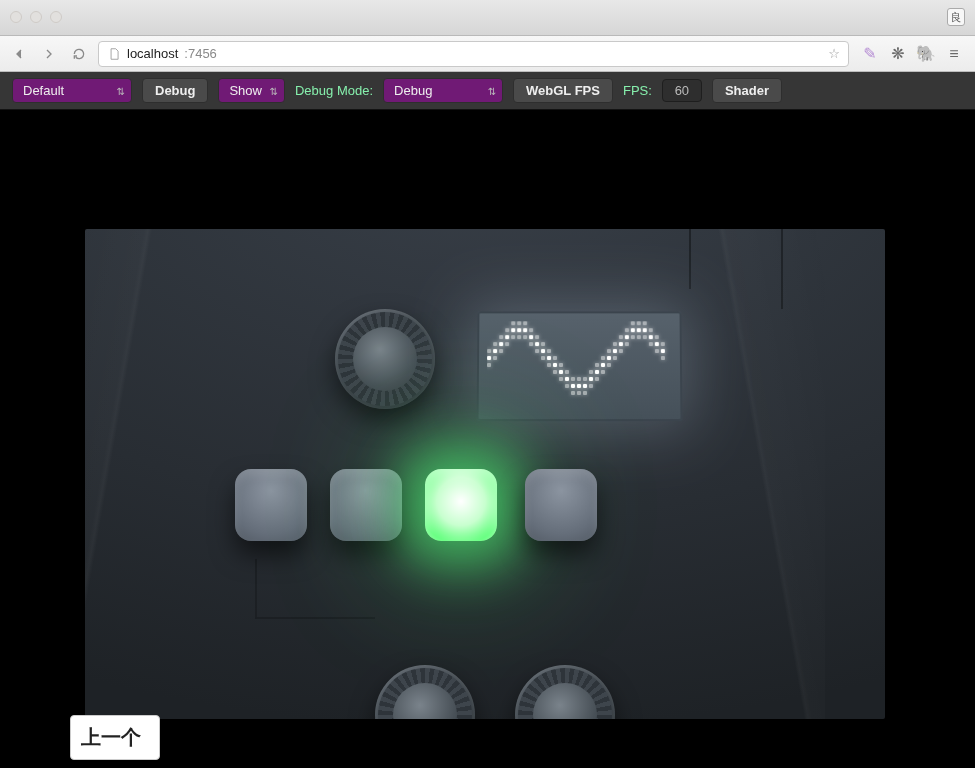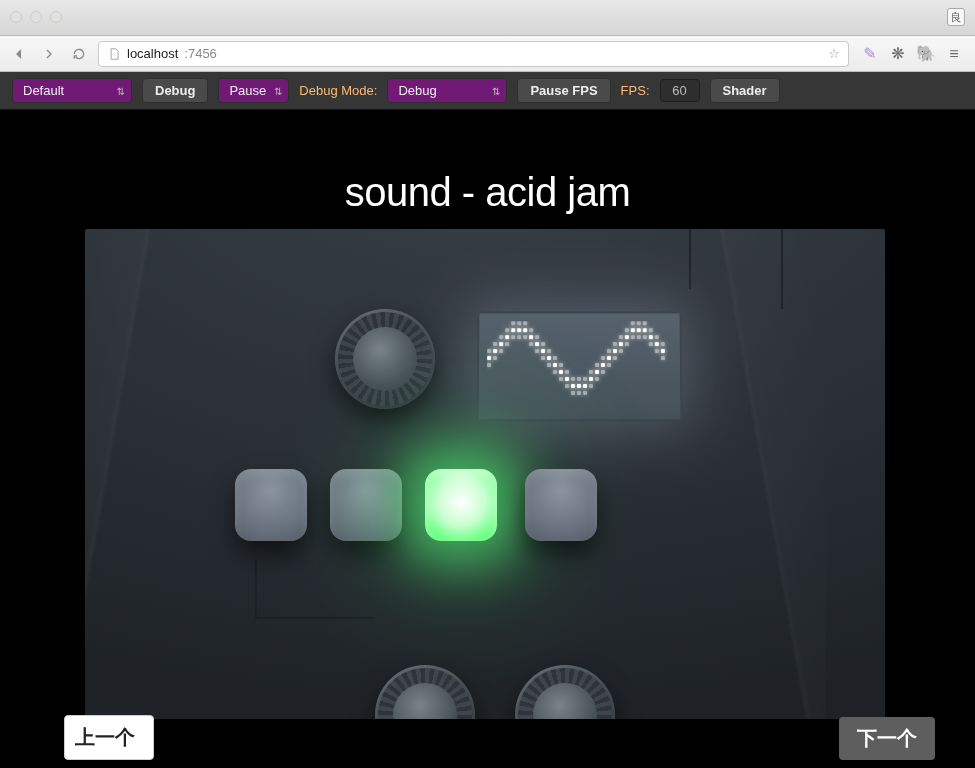--- a/index.html
+++ b/index.html
@@ -29,21 +29,21 @@
 .ext-icons { display:flex; gap:10px; align-items:center; padding:0 4px;}
 .ext { width:18px; height:18px; display:flex; align-items:center; justify-content:center; color:#6a6a6a;}
 
 
 .dev-bar-wrap { background:#1c1c1c;}
 .dev-bar { height:38px; background:#363636; display:flex; align-items:center; gap:10px; padding:0 12px; font-size:13px; color:#ddd; border-bottom:1px solid #131313;}
 .dv-select { background:#701a75; color:#eee; border:1px solid #2e2e2e; border-radius:4px; padding:4px 22px 4px 10px; position:relative; font-size:13px;}
 .dv-select .caret { position:absolute; right:6px; top:50%; transform:translateY(-50%); font-size:10px; color:#bbb;}
 .dv-btn { background:#4a4a4a; color:#eee; border:1px solid #2e2e2e; border-radius:4px; padding:4px 12px; font-weight:600; font-size:13px;}
 .dv-input { width:40px; background:#2e2e2e; color:#bbb; border:1px solid #1e1e1e; border-radius:4px; padding:3px 6px; font-size:13px; text-align:center;}
-.dv-label { color:#fdba74;}
+.dv-label { color:#86efac;}
 
 
 .canvas-area { position:relative; background:#000; width:100%; height:calc(768px - 36px - 36px - 38px);}
 .scene-title { position:absolute; left:0; right:0; top:60px; text-align:center; font-size:40px; font-weight:400; color:#fff; letter-spacing:-0.5px;}
 
 .scene { position:absolute; left:85px; top:119px; width:800px; height:490px; background: radial-gradient(1000px 600px at 50% -100px, #394049, #282d33 65%, #1e2226); overflow:hidden; border-radius:2px;}
 .scene:before, .scene:after { content:""; position:absolute; top:0; bottom:0; width:120px; left:-40px; background:linear-gradient(100deg, rgba(0,0,0,0) 0%, rgba(255,255,255,.02) 48%, rgba(255,255,255,.04) 50%, rgba(0,0,0,0) 52%);}
 .scene:after { left:auto; right:60px; transform:scaleX(-1);}
 
 .wire { position:absolute; background:#1a1e22; opacity:.8;}
@@ -65,21 +65,21 @@
 
 
 .pad { position:absolute; width:72px; height:72px; border-radius:16px; background: radial-gradient(circle at 50% 30%, #8b94a0, #656e7a 70%, #525a64); box-shadow: 0 14px 24px rgba(0,0,0,.55), inset 0 6px 10px rgba(255,255,255,.15);}
 .pad.glow { background: radial-gradient(circle at 50% 45%, #ffffff, #c8ffcf 45%, #5dff79 80%); box-shadow: 0 0 50px 24px rgba(80,255,120,.55), 0 0 120px 40px rgba(80,255,120,.25), inset 0 6px 14px rgba(255,255,255,.6);}
 .pad.p1 { left:150px; top:240px;}
 .pad.p2 { left:245px; top:240px;}
 .pad.p3 { left:340px; top:240px;}
 .pad.p4 { left:440px; top:240px;}
 
 .nav-pill { position:absolute; bottom:8px; padding:8px 18px; border-radius:4px; font-size:20px; font-weight:600;}
-.nav-pill.prev { left:64px; background:#fff; color:#222; border:1px solid #ccc;padding-left:10px;}
+.nav-pill.prev { left:70px; background:#fff; color:#222; border:1px solid #ccc;padding-left:10px;}
 .nav-pill.next { right:40px; background:#5e5e5e; color:#fff;}
 </style>
 </head>
 <body>
 
 <div class="wnd-chrome">
   <div class="traffic">
     <span class="tl-dot"></span>
     <span class="tl-dot"></span>
     <span class="tl-dot"></span>
@@ -123,36 +123,35 @@
 </div>
 
 <div class="dev-bar-wrap">
 <div class="dev-bar">
   <div class="dv-select" style="min-width:120px">
     <span>Default</span>
     <span class="caret">⇅</span>
   </div>
   <button class="dv-btn">Debug</button>
   <div class="dv-select">
-    <span>Pause</span>
+    <span>Show</span>
     <span class="caret">⇅</span>
   </div>
   <span class="dv-label">Debug Mode:</span>
   <div class="dv-select" style="min-width:120px">
     <span>Debug</span>
     <span class="caret">⇅</span>
   </div>
-  <button class="dv-btn">Pause FPS</button>
+  <button class="dv-btn">WebGL FPS</button>
   <span class="dv-label">FPS:</span>
   <input class="dv-input" value="60" style="">
   <button class="dv-btn">Shader</button>
 </div>
 
 <div class="canvas-area">
-  <div class="scene-title">sound - acid jam</div>
 
   <div class="scene">
     <div class="wire v1"></div>
     <div class="wire v2"></div>
     <div class="wire v3"></div>
     <div class="wire h1"></div>
 
     <div class="knob k-top">
           <div class="ridge"></div>
           <div class="cap"></div>
@@ -262,15 +261,14 @@
           <div class="ridge"></div>
           <div class="cap"></div>
         </div>
     <div class="knob k-br">
           <div class="ridge"></div>
           <div class="cap"></div>
         </div>
   </div>
 
   <div class="nav-pill prev">上一个</div>
-  <div class="nav-pill next">下一个</div>
 </div>
 </div>
 
 </body></html>

